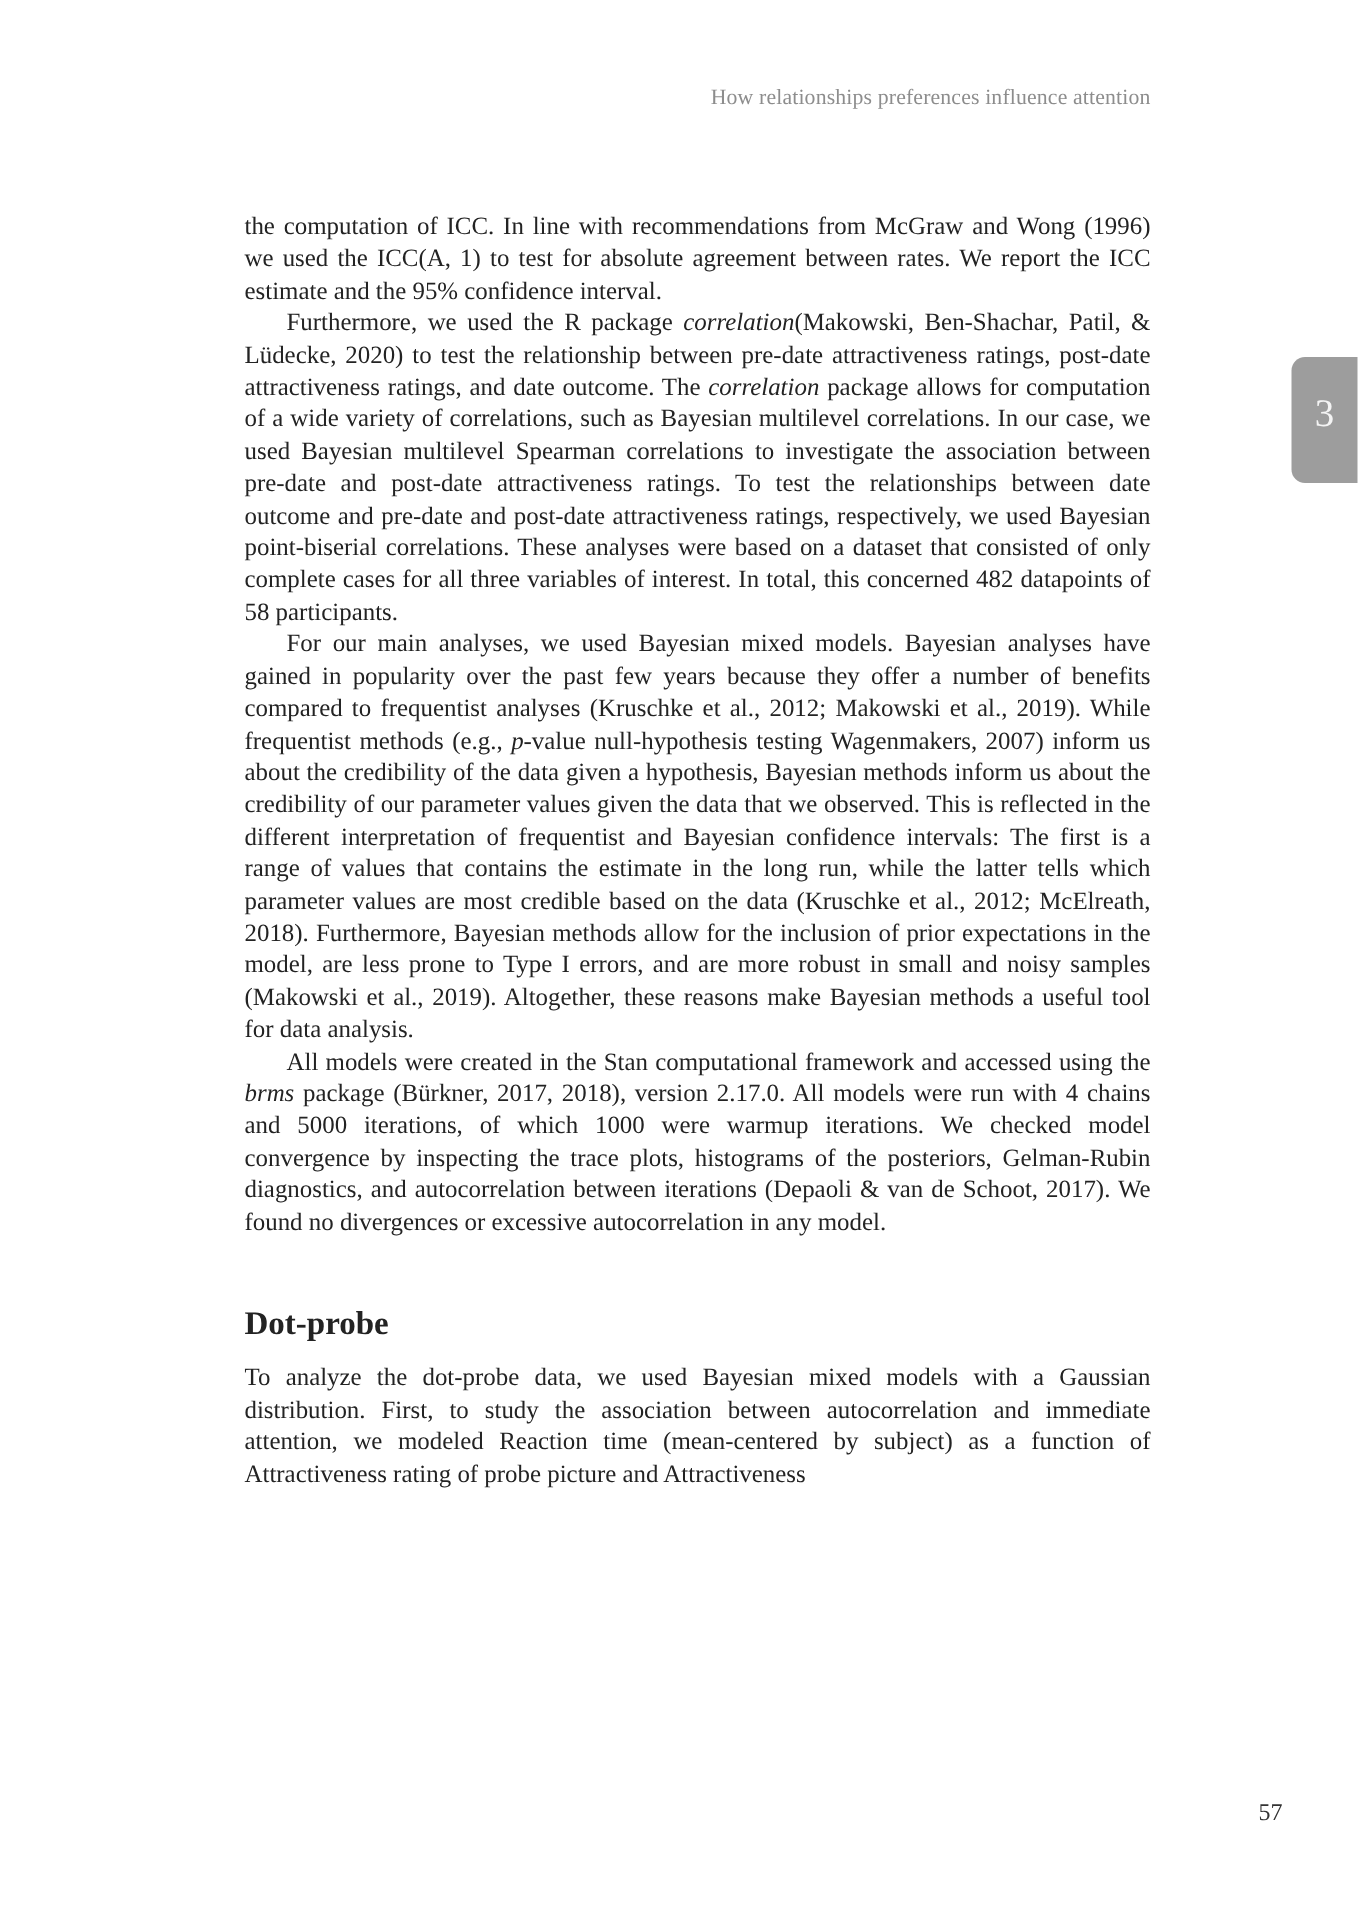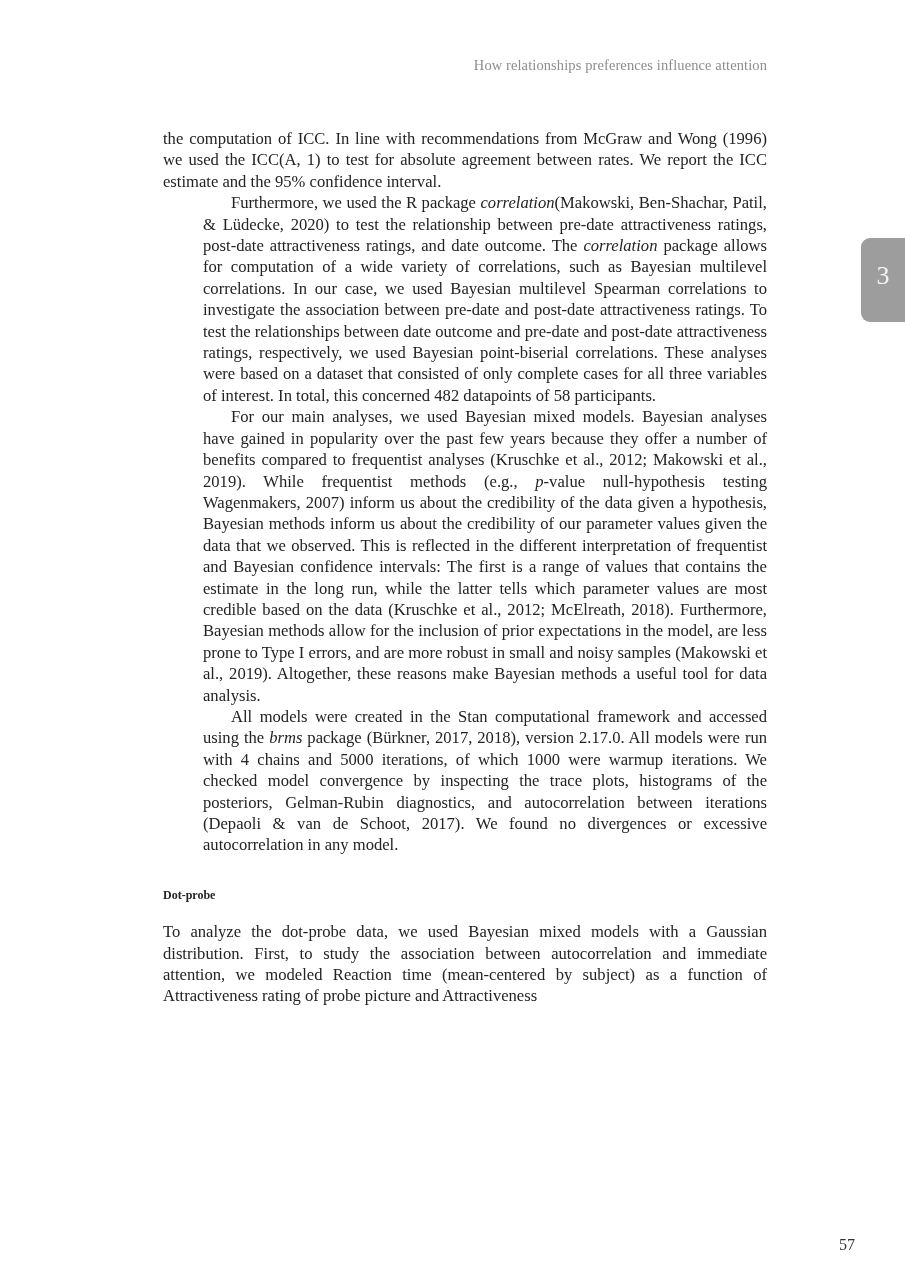--- a/index.html
+++ b/index.html
@@ -35,41 +35,41 @@
     justify-content: center;
   }
   .chapter-tab-label {
     color: #f4f4f4;
     font-size: 26px;
     line-height: 1;
     transform: translateY(-4px);
   }
   .body-text {
     position: absolute;
-    top: 128px;
+    top: 140px;
     left: 163px;
     width: 604px;
     font-size: 16.6px;
     line-height: 21.4px;
     text-align: justify;
     hyphens: none;
   }
   .paragraph { margin: 0; }
-  .paragraph.indent { text-indent: 28px; margin-left: 40px; }
+  .paragraph.indent { text-indent: 28px; }
   .paragraph em { font-style: italic; }
   .section-heading {
-    font-size: 12px;
+    font-size: 22px;
     font-weight: bold;
-    margin-top: 29px;
+    margin-top: 46px;
     margin-bottom: 15px;
     text-align: left;
   }
   .page-number {
     position: absolute;
-    top: 1236px;
+    top: 1200px;
     right: 50px;
     font-size: 16px;
     color: #333333;
     margin-left: 12px;
   }
 </style>
 </head>
 <body style="background: rgb(255, 255, 255); color: rgb(35, 35, 35);">
 
 <div class="page">

